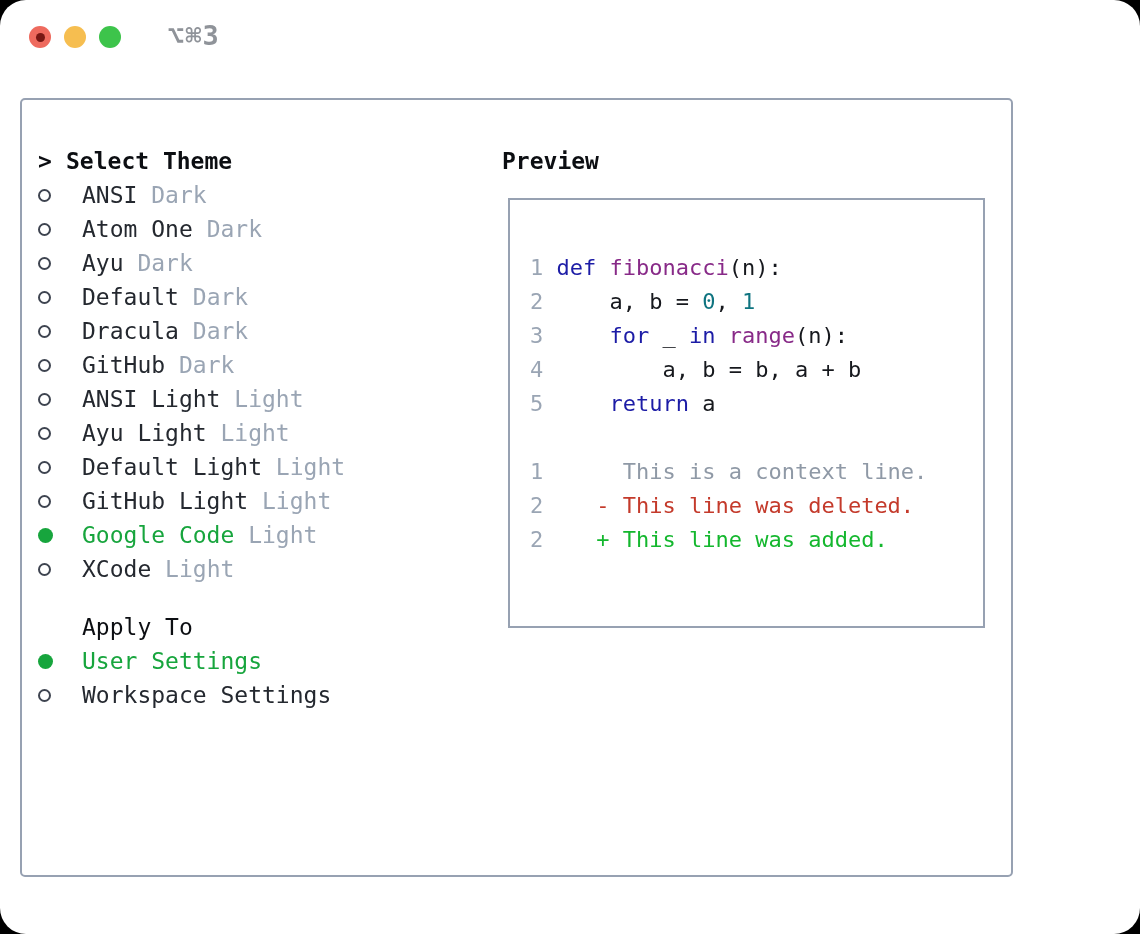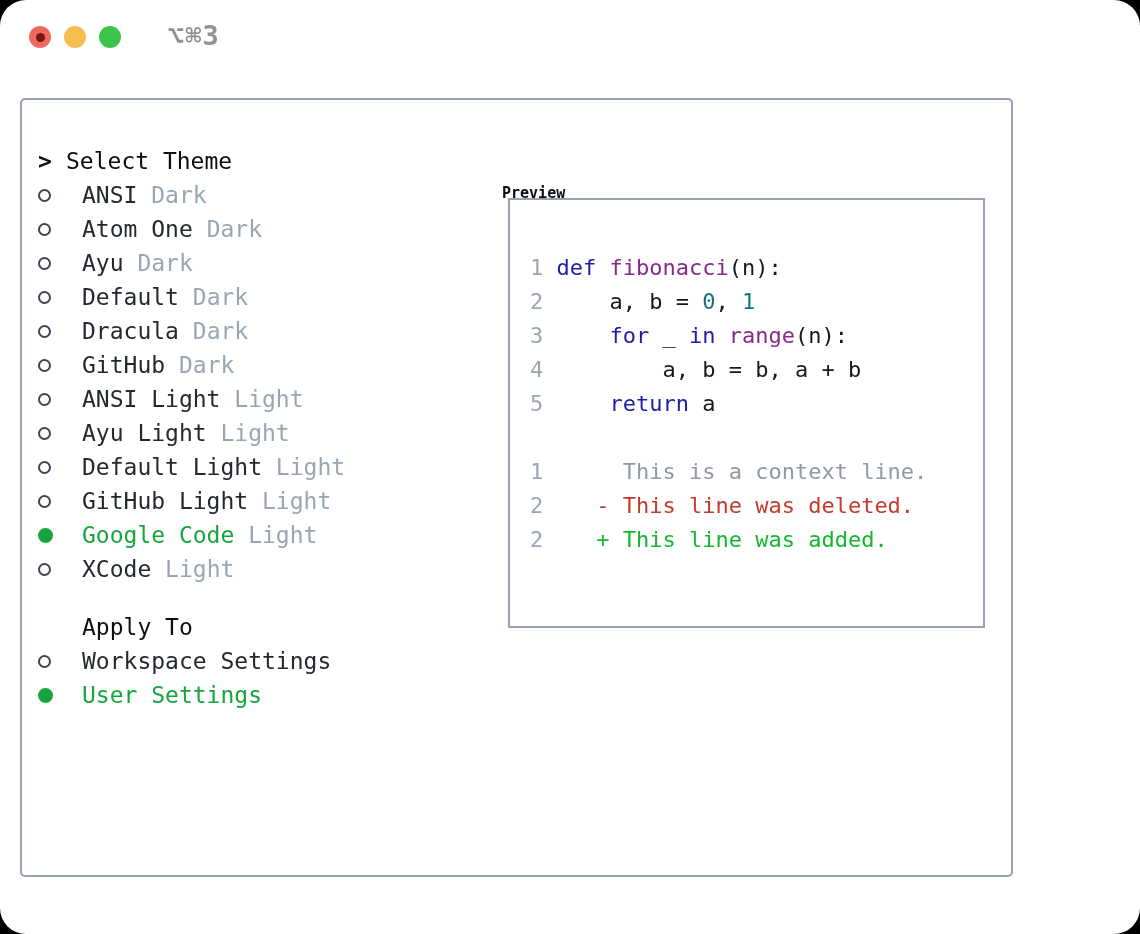--- a/index.html
+++ b/index.html
@@ -37,30 +37,30 @@
     position:absolute;left:20px;top:98px;width:993px;height:779px;
     border:2px solid var(--border);border-radius:5px;background:#fff;
   }
   
   .left-col{position:absolute;left:16px;top:44px;font-size:23px;line-height:34px;color:var(--ink);}
   .row{display:flex;align-items:center;height:34px;white-space:pre;}
   .marker{width:28px;flex:0 0 28px;display:flex;align-items:center;}
   .caret{font-weight:bold;color:var(--ink-strong);}
   .radio{width:13px;height:13px;border:2px solid #3e4450;border-radius:50%;}
   .radio.on{width:15px;height:15px;border:none;background:var(--green);}
-  .hdr{font-weight:normal;color:var(--ink-strong);}
+  .hdr{font-weight:bold;color:var(--ink-strong);}
   .label{color:var(--ink);margin-left:16px;}
   .label.sel{color:var(--green);}
   .variant{color:var(--muted);}
   .apply{margin-top:24px;}
   .help{margin-top:34px;color:var(--muted);}
   
   .preview-hdr{
-    position:absolute;left:480px;top:44px;font-size:15px;line-height:34px;
-    font-weight:bold;color:var(--ink-strong);margin-top:32px;
+    position:absolute;left:480px;top:44px;font-size:23px;line-height:34px;
+    font-weight:bold;color:var(--ink-strong);
   }
   .preview-box{
     position:absolute;left:486px;top:98px;width:477px;height:430px;
     border:2px solid var(--border);background:#fff;
     padding:51px 0 0 20px;overflow:hidden;
   }
   .cline{font-size:22px;line-height:34px;white-space:pre;color:#16181d;}
   .cline .num{color:var(--muted);}
   .tok-kwd{color:var(--kwd);}
   .tok-typ{color:var(--typ);}
@@ -108,22 +108,22 @@
           <div class="row"><span class="marker"><span class="radio on"></span></span><span class="label sel">Google Code</span><span class="variant"> Light</span></div>
           <div class="row"><span class="marker"><span class="radio"></span></span><span class="label">XCode</span><span class="variant"> Light</span></div>
         </div>
 
       <div class="apply">
         <div class="row">
           <span class="marker"></span>
           <span class="label" style="color:var(--ink-strong)">Apply To</span>
         </div>
         <div id="apply-items">
+            <div class="row"><span class="marker"><span class="radio on"></span></span><span class="label sel">User Settings</span></div>
             <div class="row"><span class="marker"><span class="radio"></span></span><span class="label">Workspace Settings</span></div>
-            <div class="row"><span class="marker"><span class="radio on"></span></span><span class="label sel">User Settings</span></div>
           </div>
       </div>
 
     </div>
 
     <div class="preview-hdr">Preview</div>
 
     <div class="preview-box">
       <div id="code-lines">
           <div class="cline"><span class="num">1</span><span class="tok-plain"> </span><span class="tok-kwd">def</span><span class="tok-plain"> </span><span class="tok-typ">fibonacci</span><span class="tok-plain">(n):</span></div>

